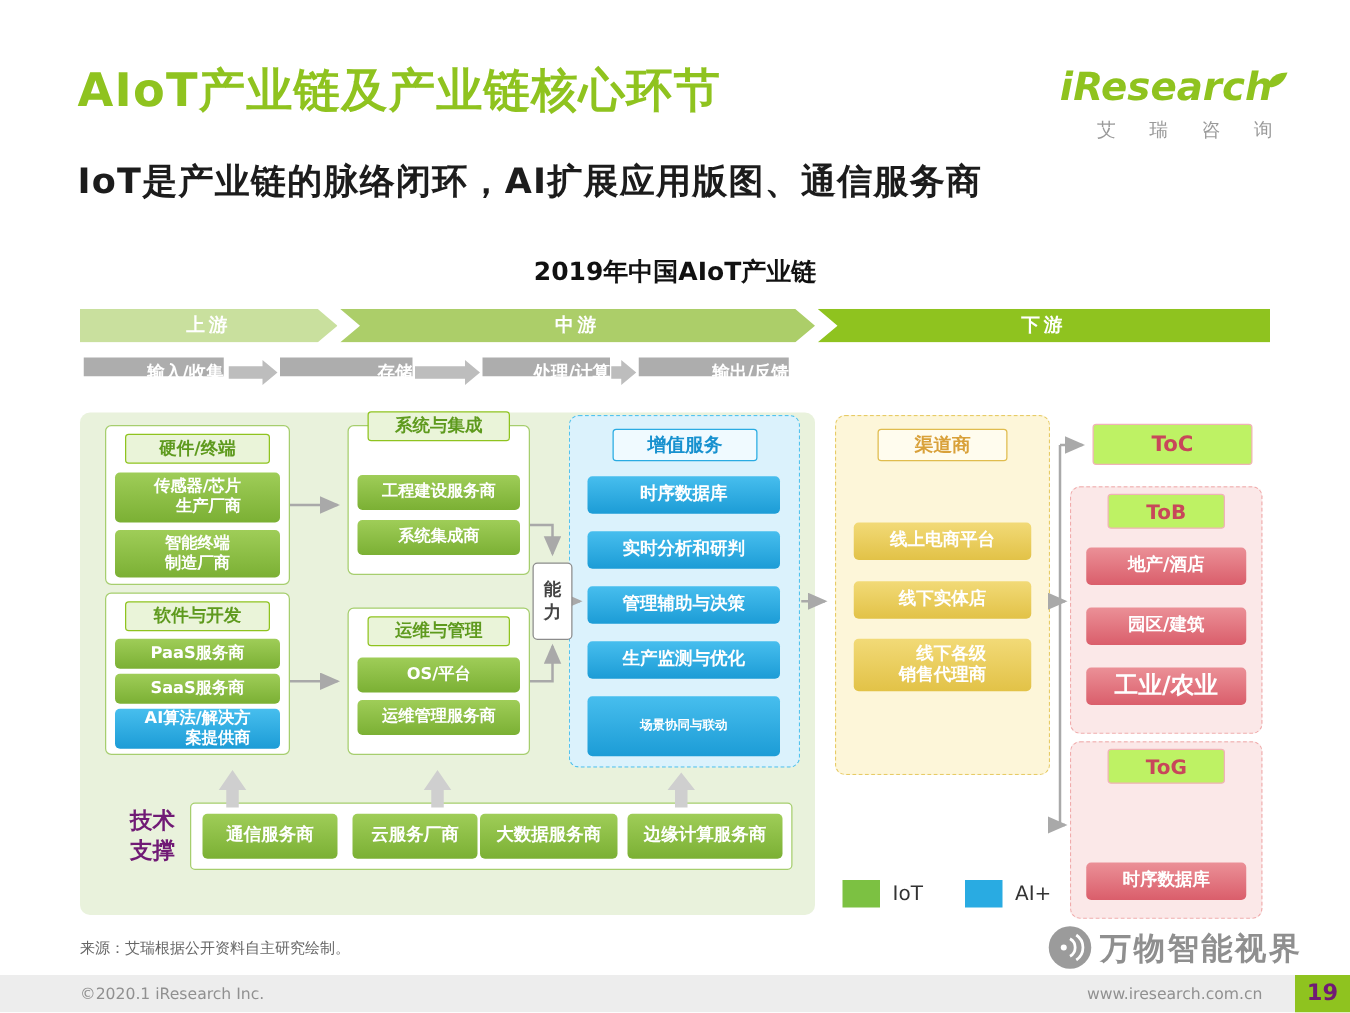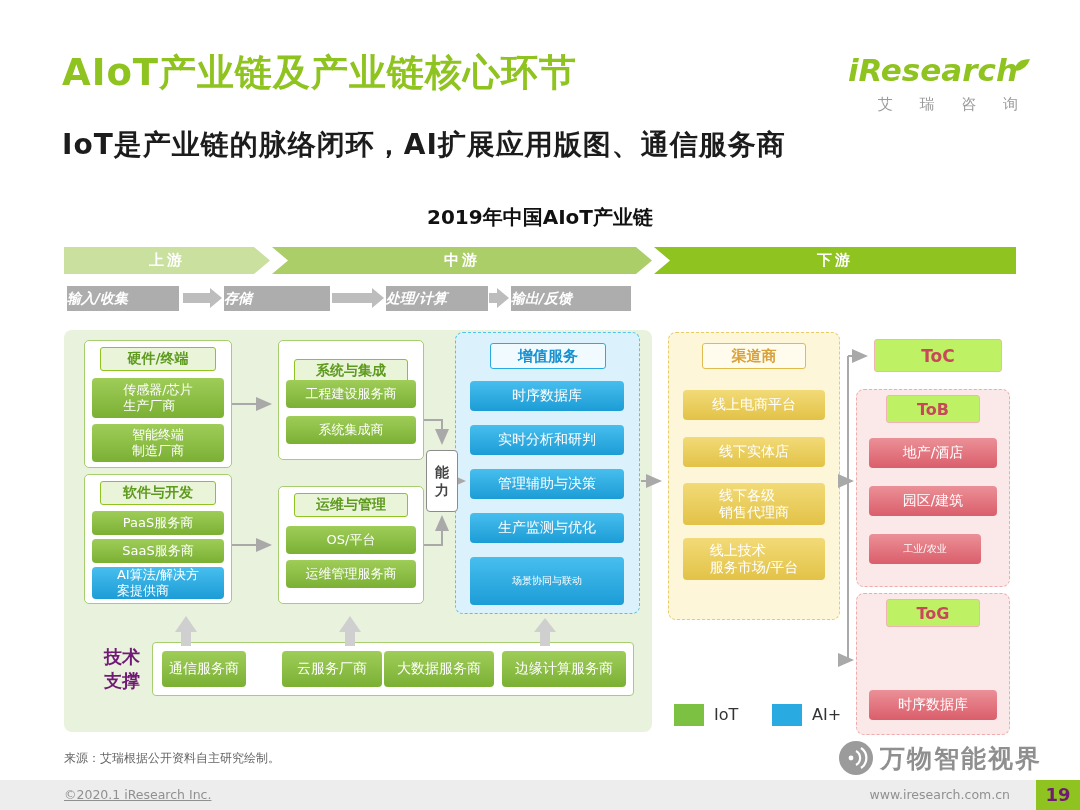--- a/index.html
+++ b/index.html
@@ -15,60 +15,60 @@
   .logo-leaf { position:absolute; top:-8px; right:-14px; }
   .logo-cn { font-size:15px; color:#9a9a9a; letter-spacing:11px; margin-top:7px; margin-right:-11px; }
 
   .chart-title { left:0; right:0; top:204px; text-align:center; font-size:20px; font-weight:bold; color:#111; }
 
   .stage { top:247px; height:27px; color:#fff; font-weight:bold; font-size:15px; text-align:center; line-height:27px; letter-spacing:3px; }
   .stage1 { left:64px; width:206px; background:#C9E09E; clip-path:polygon(0 0,calc(100% - 16px) 0,100% 50%,calc(100% - 16px) 100%,0 100%); }
   .stage2 { left:272px; width:380px; background:#ACCE69; clip-path:polygon(0 0,calc(100% - 16px) 0,100% 50%,calc(100% - 16px) 100%,0 100%,16px 50%); }
   .stage3 { left:654px; width:362px; background:#8FC31F; clip-path:polygon(0 0,100% 0,100% 100%,0 100%,16px 50%); }
 
-  .gbox { top:286px; height:25px; background:#ADADAD; color:#fff; font-weight:bold; font-size:14px; line-height:25px; text-align:left;font-style:italic; }
+  .gbox { top:286px; height:15px; background:#ADADAD; color:#fff; font-weight:bold; font-size:14px; line-height:25px; text-align:right; }
 
   .panel { border-radius:8px; }
   .panel-green { left:64px; top:330px; width:588px; height:402px; background:#E9F2DC; z-index:1; }
   .panel-blue  { left:455px; top:332px; width:185px; height:282px; background:#DBF2FC; border:1px dashed #53C3EE; z-index:2; }
   .panel-yellow{ left:668px; top:332px; width:172px; height:288px; background:#FDF6D9; border:1px dashed #E7CB66; z-index:1; }
   .panel-pink  { background:#FBE8E8; border:1px dashed #F0ACAC; border-radius:8px; z-index:1; }
 
   .group { background:#fff; border:1px solid #A6CE6E; border-radius:5px; z-index:2; }
 
   .hdr { display:flex; align-items:center; justify-content:center; font-weight:bold; border-radius:3px; z-index:3; }
   .ghead { background:#EAF4D9; border:1px solid #8FC31F; color:#5E9A1E; font-size:14px; }
   .bhead { background:#F0FAFF; border:1px solid #29ABE2; color:#1791CF; font-size:15px; }
   .yhead { background:#FFFCEE; border:1px solid #E0BC4E; color:#D9A13A; font-size:15px; }
   .phead { background:#bef264; border:1px solid #F0B3B6; color:#C8475A; font-size:16px; }
 
-  .item { display:flex; align-items:center; justify-content:center; text-align:left; color:#fff; font-weight:normal;
+  .item { display:flex; align-items:center; justify-content:center; text-align:right; color:#fff; font-weight:bold;
           border-radius:4px; white-space:pre-line; font-size:13px; line-height:1.25; z-index:3; }
   .g { background:linear-gradient(180deg,#9FCD58,#7BB034); }
   .b { background:linear-gradient(180deg,#47BEEE,#1C9CD6); }
-  .y { background:linear-gradient(180deg,#F2DA77,#E2C247); }
+  .y { background:linear-gradient(180deg,#F2DA77,#E2C247);margin-top:28px; }
   .p { background:linear-gradient(180deg,#EB9097,#DA5E6B); }
 
   .capability { left:426px; top:450px; width:32px; height:62px; background:#fff; border:1px solid #8C8C8C; border-radius:4px;
                 display:flex; align-items:center; justify-content:center; text-align:center; color:#444; font-weight:bold;
                 font-size:14px; line-height:1.3; z-index:4; word-break:break-all; padding:2px 7px; }
 
   .tech-label { left:92px; top:645px; width:60px; color:#701a75; font-weight:bold; font-size:18px; line-height:1.35;
                 text-align:center; white-space:pre-line; z-index:2; }
   .tech-wrap { left:152px; top:642px; width:482px; height:54px; background:#fff; border:1px solid #A6CE6E; border-radius:4px; z-index:2; }
 
   .legend-label { top:704px; height:22px; line-height:22px; font-size:16px; color:#333; z-index:2; }
   .swatch { top:704px; width:30px; height:22px; z-index:2; }
 
   .source-note { left:64px; top:750px; font-size:12px; color:#666; }
   .watermark-text { left:880px; top:742px; font-size:25px; font-weight:bold; color:#8F8F8F; letter-spacing:2px; z-index:5; }
   .watermark-icon { left:838px; top:740px; z-index:5; }
 
   .footer-bar { left:0; top:780px; width:1080px; height:30px; background:#EDEDED; }
-  .footer-copy { left:64px; top:780px; height:30px; line-height:30px; font-size:12.5px; color:#909090;text-decoration:underline; }
+  .footer-copy { left:64px; top:780px; height:30px; line-height:30px; font-size:12.5px; color:#909090; }
   .footer-site { right:70px; top:780px; height:30px; line-height:30px; font-size:12.5px; color:#909090; }
   .page-num { right:0; top:780px; width:44px; height:32px; background:#8FC31F; color:#701a75; font-weight:bold; font-size:18px;
               text-align:center; line-height:30px; }
 
   svg.connectors { position:absolute; left:0; top:0; z-index:3; pointer-events:none; }
 </style>
 </head>
 <body>
 
 <div class="slide">
@@ -140,21 +140,21 @@
 制造厂商</div>
 
   <div class="abs group" style="left:84px;top:474px;width:148px;height:130px;"></div>
   <div class="abs hdr ghead" style="left:100px;top:481px;width:116px;height:24px;">软件与开发</div>
   <div class="abs item g" style="left:92px;top:511px;width:132px;height:24px;">PaaS服务商</div>
   <div class="abs item g" style="left:92px;top:539px;width:132px;height:24px;">SaaS服务商</div>
   <div class="abs item b" style="left:92px;top:567px;width:132px;height:32px;">AI算法/解决方
 案提供商</div>
 
   <div class="abs group" style="left:278px;top:340px;width:146px;height:120px;"></div>
-  <div class="abs hdr ghead" style="left:294px;top:359px;width:114px;height:24px;">系统与集成</div>
+  <div class="abs hdr ghead" style="left:294px;top:329px;width:114px;height:24px;">系统与集成</div>
   <div class="abs item g" style="left:286px;top:380px;width:130px;height:28px;">工程建设服务商</div>
   <div class="abs item g" style="left:286px;top:416px;width:130px;height:28px;">系统集成商</div>
 
   <div class="abs group" style="left:278px;top:486px;width:146px;height:118px;"></div>
   <div class="abs hdr ghead" style="left:294px;top:493px;width:114px;height:24px;">运维与管理</div>
   <div class="abs item g" style="left:286px;top:526px;width:130px;height:28px;">OS/平台</div>
   <div class="abs item g" style="left:286px;top:560px;width:130px;height:28px;">运维管理服务商</div>
 
   <div class="abs capability">能力</div>
 
@@ -163,35 +163,33 @@
   <div class="abs item b" style="left:470px;top:425px;width:154px;height:30px;font-size:14px;">实时分析和研判</div>
   <div class="abs item b" style="left:470px;top:469px;width:154px;height:30px;font-size:14px;">管理辅助与决策</div>
   <div class="abs item b" style="left:470px;top:513px;width:154px;height:30px;font-size:14px;">生产监测与优化</div>
   <div class="abs item b" style="left:470px;top:557px;width:154px;height:48px;font-size:10px;">场景协同与联动</div>
 
   <div class="abs hdr yhead" style="left:702px;top:343px;width:104px;height:26px;">渠道商</div>
   <div class="abs item y" style="left:683px;top:390px;width:142px;height:30px;font-size:14px;">线上电商平台</div>
   <div class="abs item y" style="left:683px;top:437px;width:142px;height:30px;font-size:14px;">线下实体店</div>
   <div class="abs item y" style="left:683px;top:483px;width:142px;height:42px;font-size:14px;">线下各级
 销售代理商</div>
-  <div class="abs item y" style="left:683px;top:538px;width:142px;height:42px;font-size:14px;">线上技术
-服务市场/平台</div>
 
   <div class="abs hdr phead" style="left:874px;top:339px;width:128px;height:33px;font-size:17px;">ToC</div>
   <div class="abs hdr phead" style="left:886px;top:395px;width:94px;height:28px;">ToB</div>
   <div class="abs item p" style="left:869px;top:438px;width:128px;height:30px;font-size:14px;">地产/酒店</div>
   <div class="abs item p" style="left:869px;top:486px;width:128px;height:30px;font-size:14px;">园区/建筑</div>
-  <div class="abs item p" style="left:869px;top:534px;width:112px;height:30px;font-size:10px;">工业/农业</div>
+  <div class="abs item p" style="left:869px;top:534px;width:128px;height:30px;font-size:19px;">工业/农业</div>
   <div class="abs hdr phead" style="left:886px;top:599px;width:94px;height:28px;">ToG</div>
   <div class="abs item p" style="left:869px;top:690px;width:128px;height:30px;font-size:14px;">时序数据库</div>
 
   <div class="abs tech-label">技术
 支撑</div>
   <div class="abs tech-wrap"></div>
-  <div class="abs item g" style="left:162px;top:651px;width:84px;height:36px;font-size:14px;">通信服务商</div>
+  <div class="abs item g" style="left:162px;top:651px;width:108px;height:36px;font-size:14px;">通信服务商</div>
   <div class="abs item g" style="left:282px;top:651px;width:100px;height:36px;font-size:14px;">云服务厂商</div>
   <div class="abs item g" style="left:384px;top:651px;width:110px;height:36px;font-size:14px;">大数据服务商</div>
   <div class="abs item g" style="left:502px;top:651px;width:124px;height:36px;font-size:14px;">边缘计算服务商</div>
 
   <div class="abs swatch" style="left: 674px; background: rgb(124, 193, 66);"></div>
   <div class="abs legend-label" style="left:714px;">IoT</div>
   <div class="abs swatch" style="left: 772px; background: rgb(41, 171, 226);"></div>
   <div class="abs legend-label" style="left:812px;">AI+</div>
 
   <div class="abs source-note">来源：艾瑞根据公开资料自主研究绘制。</div>

